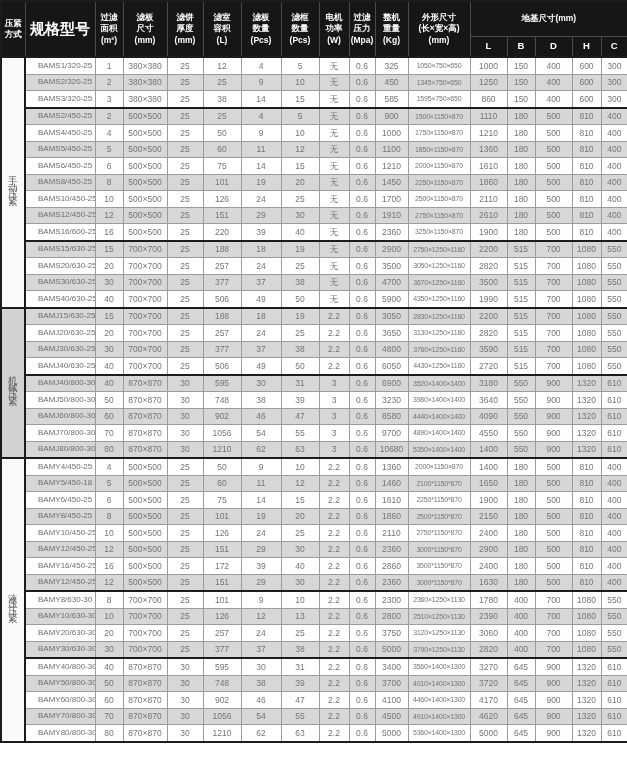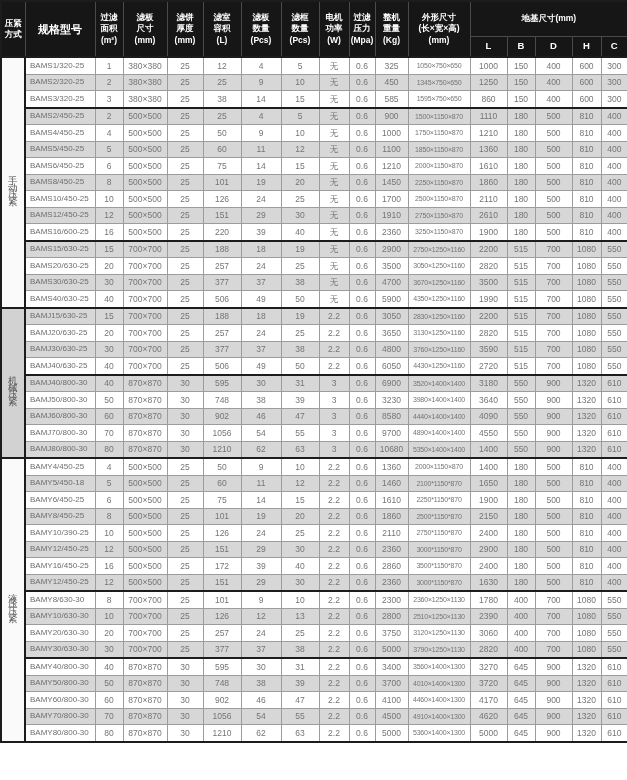--- a/index.html
+++ b/index.html
@@ -12,28 +12,28 @@
     border-collapse:collapse;table-layout:fixed;width:627px;
     border:2px solid #1c1c1c;
   }
   thead th{
     background:#161616;color:#ffffff;font-weight:bold;
     font-size:8.5px;line-height:1.3;white-space:pre-line;
     border:1px solid #4a4a4a;padding:0;vertical-align:middle;text-align:center;
   }
   thead tr.main-header-row th{height:34px;}
   thead tr.sub-header-row th{height:19px;font-size:9.5px;}
-  th.model-h{font-size:11px;}
+  th.model-h{font-size:15px;}
   tbody td{
     border:1px solid #9c9c9c;font-size:8.5px;color:#757575;
     text-align:center;height:15.5px;padding:0 1px;line-height:1;
     overflow:hidden;white-space:nowrap;background:#ffffff;
   }
   tr.stripe td{background:#d7d7d7;}
-  td.model{text-align:left;padding-left:4px;font-size:8px;color:#6e6e6e;}
+  td.model{text-align:left;padding-left:12px;font-size:8px;color:#6e6e6e;}
   td.dims{font-size:7px;letter-spacing:-0.2px;}
   td.method-cell{
     background:#fafafa;border-right:2px solid #1c1c1c;
     vertical-align:middle;text-align:center;padding:0;
   }
   td.method-gray{background:#d2d2d2;}
   tr.stripe td.method-cell{background:#fafafa;}
   tr.stripe td.method-cell.method-gray{background:#d2d2d2;}
   .vertical-text{
     writing-mode:vertical-rl;text-orientation:upright;
@@ -611,21 +611,21 @@
         <td>0.6</td>
         <td>1860</td>
         <td class="dims">2500*1150*870</td>
         <td>2150</td>
         <td>180</td>
         <td>500</td>
         <td>810</td>
         <td>400</td>
       </tr>
       <tr class="">
-        <td class="model">BAMY10/390-25</td>
+        <td class="model">BAMY10/450-25</td>
         <td>10</td>
         <td>500×500</td>
         <td>25</td>
         <td>126</td>
         <td>24</td>
         <td>25</td>
         <td>2.2</td>
         <td>0.6</td>
         <td>2110</td>
         <td class="dims">2750*1150*870</td>

